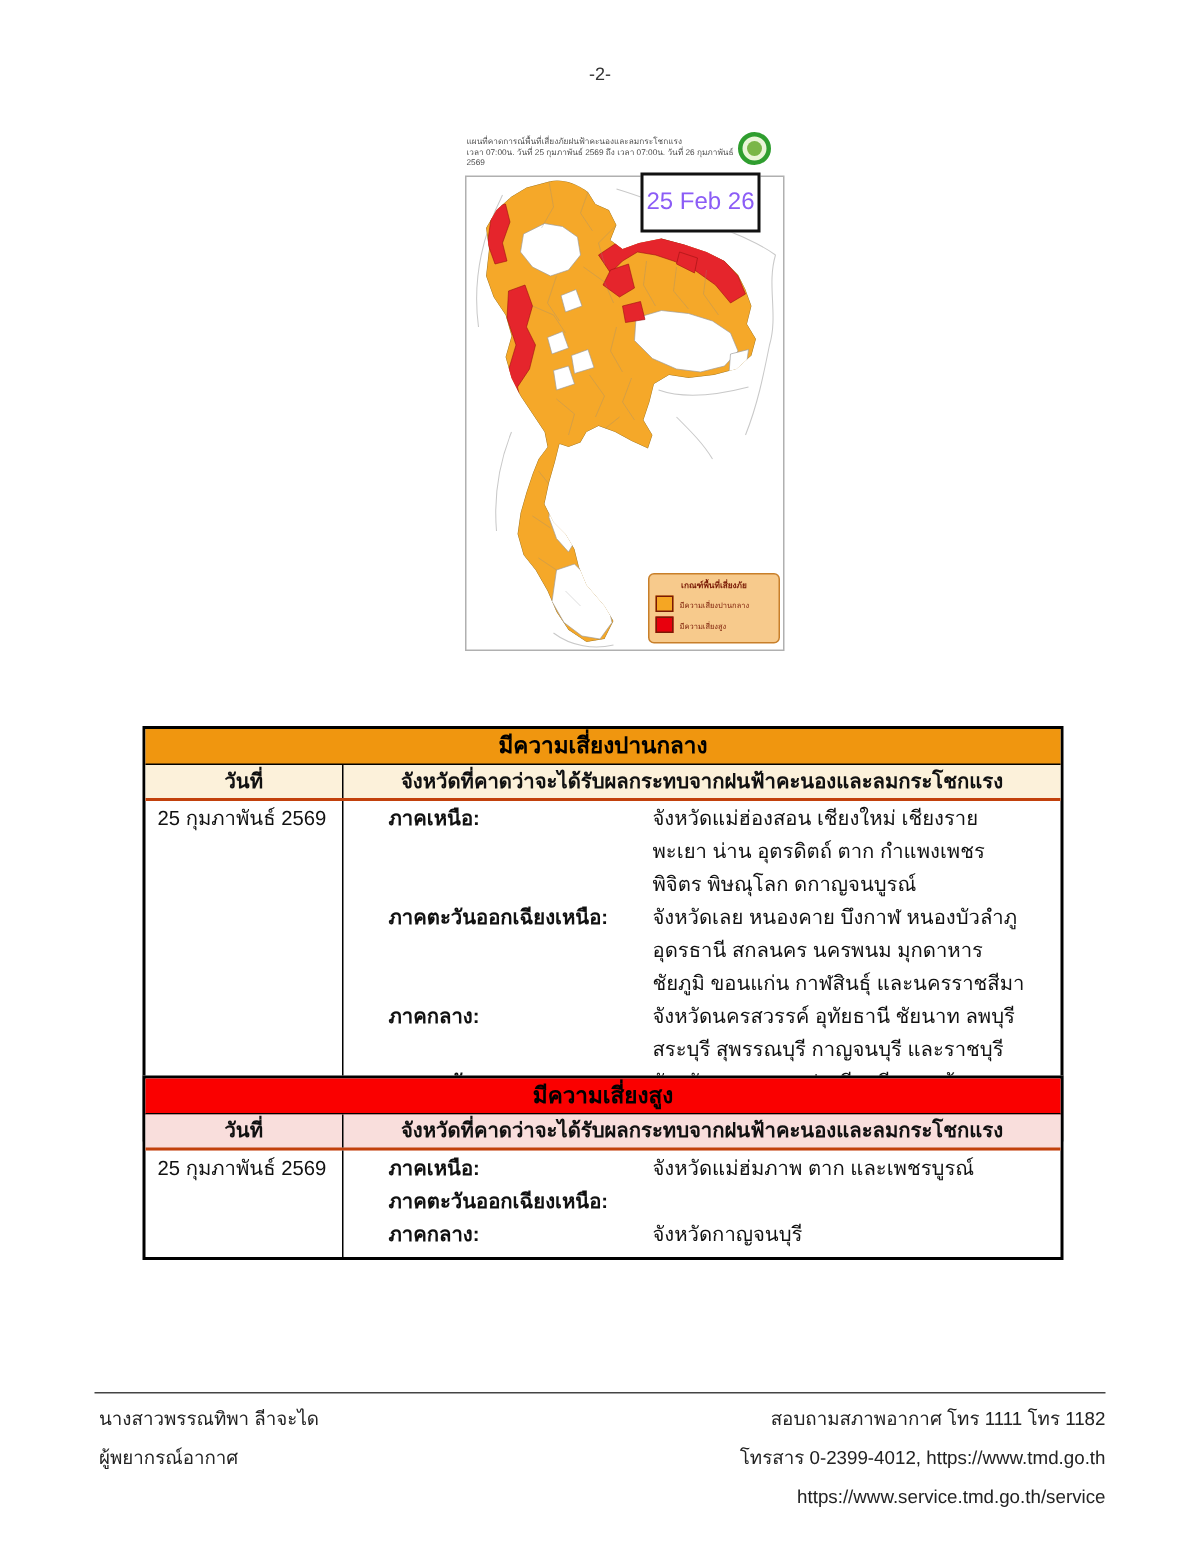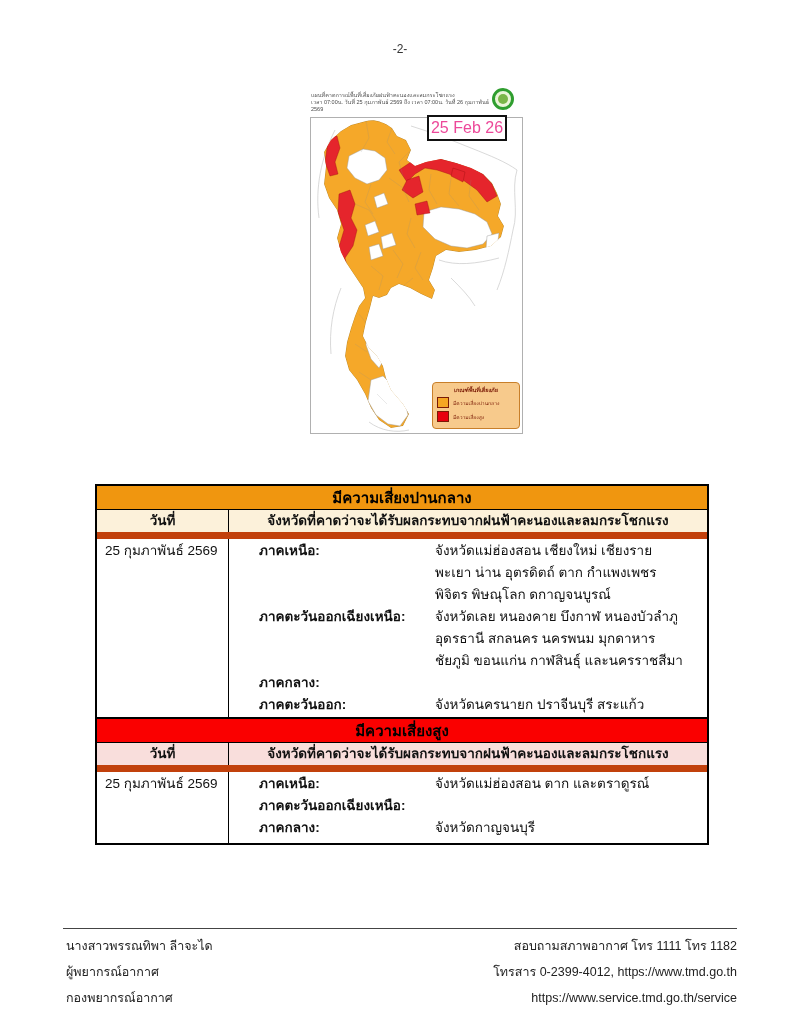--- a/index.html
+++ b/index.html
@@ -7,37 +7,37 @@
   .page{position:relative;width:800px;height:1035px;background:#fff;overflow:hidden;}
   .page-number{position:absolute;top:42px;left:0;width:100%;text-align:center;font-size:12px;color:#333;}
 
   
   .map-container{position:absolute;left:308px;top:88px;width:214px;height:354px;}
   .map-caption{position:absolute;left:3px;top:4px;width:180px;font-size:5.5px;line-height:7px;color:#4a4a4a;}
   .tmd-logo{position:absolute;left:184px;top:0;width:22px;height:22px;border-radius:50%;
             border:3px solid #2f9e2f;background:#eaf5d8;box-sizing:border-box;}
   .tmd-logo .inner{position:absolute;left:3px;top:3px;width:10px;height:10px;border-radius:50%;background:#7ab648;}
   .map-frame{position:absolute;left:2px;top:29px;width:211px;height:315px;border:1px solid #b0b0b0;background:#fff;box-sizing:content-box;}
-  .date-label{position:absolute;left:119px;top:27px;width:80px;height:26px;background:#fff;border:2px solid #111;
-              box-sizing:border-box;display:flex;align-items:center;justify-content:center;font-size:16px;color:#ec4899;z-index:5;}
+  .date-label{position:absolute;left:119px;top:27px;width:80px;height:40px;background:#fff;border:2px solid #111;
+              box-sizing:border-box;display:flex;align-items:center;justify-content:center;font-size:16px;color:#8b5cf6;z-index:5;}
   .map-legend{position:absolute;left:124px;top:294px;width:88px;height:47px;background:#f7ca8c;border:1px solid #c87f2a;
               border-radius:4px;box-sizing:border-box;padding:3px 4px;z-index:5;}
   .map-legend .lg-title{font-size:5.5px;font-weight:bold;color:#7a1a05;text-align:center;margin-bottom:2px;}
   .lg-row{display:flex;align-items:center;margin-top:3px;}
   .lg-swatch{width:10px;height:9px;border:0.5px solid #7a1a05;margin-right:4px;flex:none;}
   .lg-swatch.orange{background:#f5a623;}
   .lg-swatch.red{background:#e8000d;}
   .lg-label{font-size:5px;color:#7a1a05;}
 
   
   .risk-table{position:absolute;width:614px;border:2px solid #000;box-sizing:border-box;background:#fff;}
   .t-title{font-weight:bold;font-size:15px;text-align:center;line-height:23px;height:23px;border-bottom:1px solid #000;}
   .t-title.moderate{background:#f0960f;color:#000;}
   .t-title.high{background:#fa0000;color:#000;}
-  .t-subheader{display:flex;border-bottom:7px solid #c2410c;font-weight:bold;font-size:13.5px;line-height:22px;height:22px;}
+  .t-subheader{display:flex;border-bottom:2px solid #c2410c;font-weight:bold;font-size:13.5px;line-height:22px;height:22px;}
   .t-subheader.moderate{background:#fcf1da;}
   .t-subheader.high{background:#f9dedc;}
   .t-col1{width:132px;text-align:center;border-right:1px solid #000;box-sizing:border-box;flex:none;}
   .t-col2{flex:1;text-align:center;}
   .t-body{display:flex;font-size:13.5px;line-height:22px;gap:20px;}
   .t-date{width:132px;border-right:1px solid #000;box-sizing:border-box;flex:none;padding:1px 0 0 8px;}
   .t-regions{flex:1;padding:1px 18px 4px 10px;}
   .region-row{display:flex;align-items:flex-start;}
   .region-label{min-width:176px;font-weight:bold;flex:none;}
   .region-text{flex:1;}
@@ -156,58 +156,58 @@
         <div class="region-row">
           <div class="region-label">ภาคเหนือ:</div>
           <div class="region-text">จังหวัดแม่ฮ่องสอน เชียงใหม่ เชียงราย พะเยา น่าน อุตรดิตถ์ ตาก กำแพงเพชร พิจิตร พิษณุโลก ดกาญจนบูรณ์</div>
         </div>
         <div class="region-row">
           <div class="region-label">ภาคตะวันออกเฉียงเหนือ:</div>
           <div class="region-text">จังหวัดเลย หนองคาย บึงกาฬ หนองบัวลำภู อุดรธานี สกลนคร นครพนม มุกดาหาร ชัยภูมิ ขอนแก่น กาฬสินธุ์ และนครราชสีมา</div>
         </div>
         <div class="region-row">
           <div class="region-label">ภาคกลาง:</div>
+          <div class="region-text">จังหวัดนครสวรรค์ อุทัยธานี ชัยนาท ลพบุรี สระบุรี สุพรรณบุรี กาญจนบุรี และราชบุรี</div>
         </div>
         <div class="region-row">
           <div class="region-label">ภาคตะวันออก:</div>
           <div class="region-text">จังหวัดนครนายก ปราจีนบุรี สระแก้ว ฉะเชิงเทรา ชลบุรี จันทบุรี และตราด</div>
         </div>
       </div>
     </div>
   </div>
 
   <div class="risk-table" style="left:95px;top:717px;">
     <div class="t-title high">มีความเสี่ยงสูง</div>
     <div class="t-subheader high">
       <div class="t-col1">วันที่</div>
       <div class="t-col2">จังหวัดที่คาดว่าจะได้รับผลกระทบจากฝนฟ้าคะนองและลมกระโชกแรง</div>
     </div>
     <div class="t-body">
       <div class="t-date">25 กุมภาพันธ์ 2569</div>
       <div class="t-regions">
         <div class="region-row">
           <div class="region-label">ภาคเหนือ:</div>
-          <div class="region-text">จังหวัดแม่ฮ่องสอน ตาก และตราดูรณ์</div>
+          <div class="region-text">จังหวัดแม่ฮ่มภาพ ตาก และเพชรบูรณ์</div>
         </div>
         <div class="region-row">
           <div class="region-label">ภาคตะวันออกเฉียงเหนือ:</div>
         </div>
         <div class="region-row">
           <div class="region-label">ภาคกลาง:</div>
           <div class="region-text">จังหวัดกาญจนบุรี</div>
         </div>
       </div>
     </div>
   </div>
 
   <div class="footer-rule"></div>
   <div class="footer-left">
     <div>นางสาวพรรณทิพา ลีาจะได</div>
     <div>ผู้พยากรณ์อากาศ</div>
-    <div>กองพยากรณ์อากาศ</div>
   </div>
   <div class="footer-right">
     <div>สอบถามสภาพอากาศ โทร 1111 โทร 1182</div>
     <div>โทรสาร 0-2399-4012, https://www.tmd.go.th</div>
     <div>https://www.service.tmd.go.th/service</div>
   </div>
 
 </div>
 
 </body></html>

